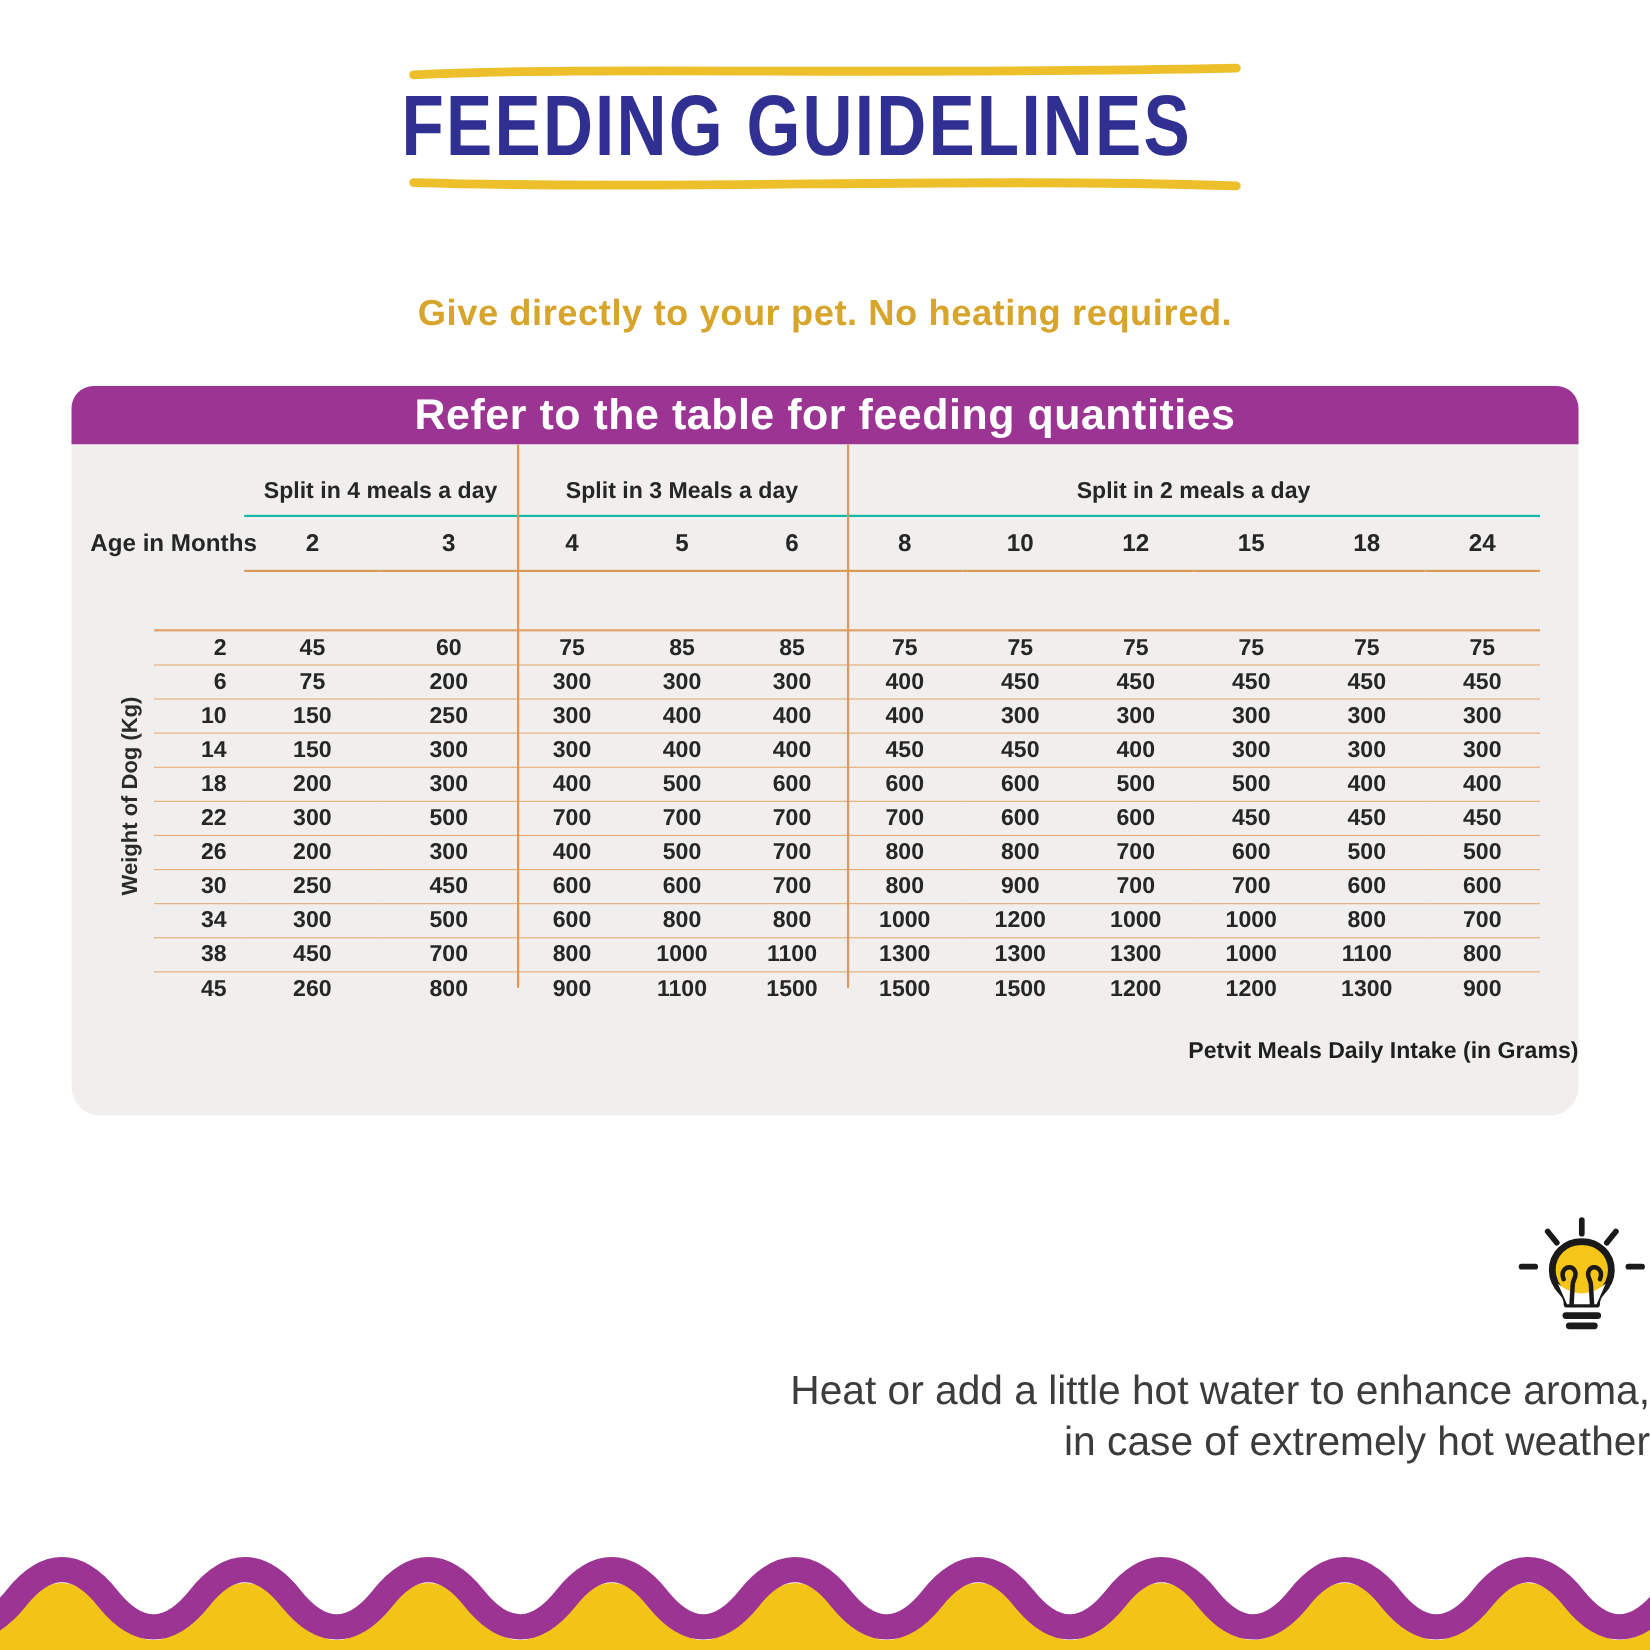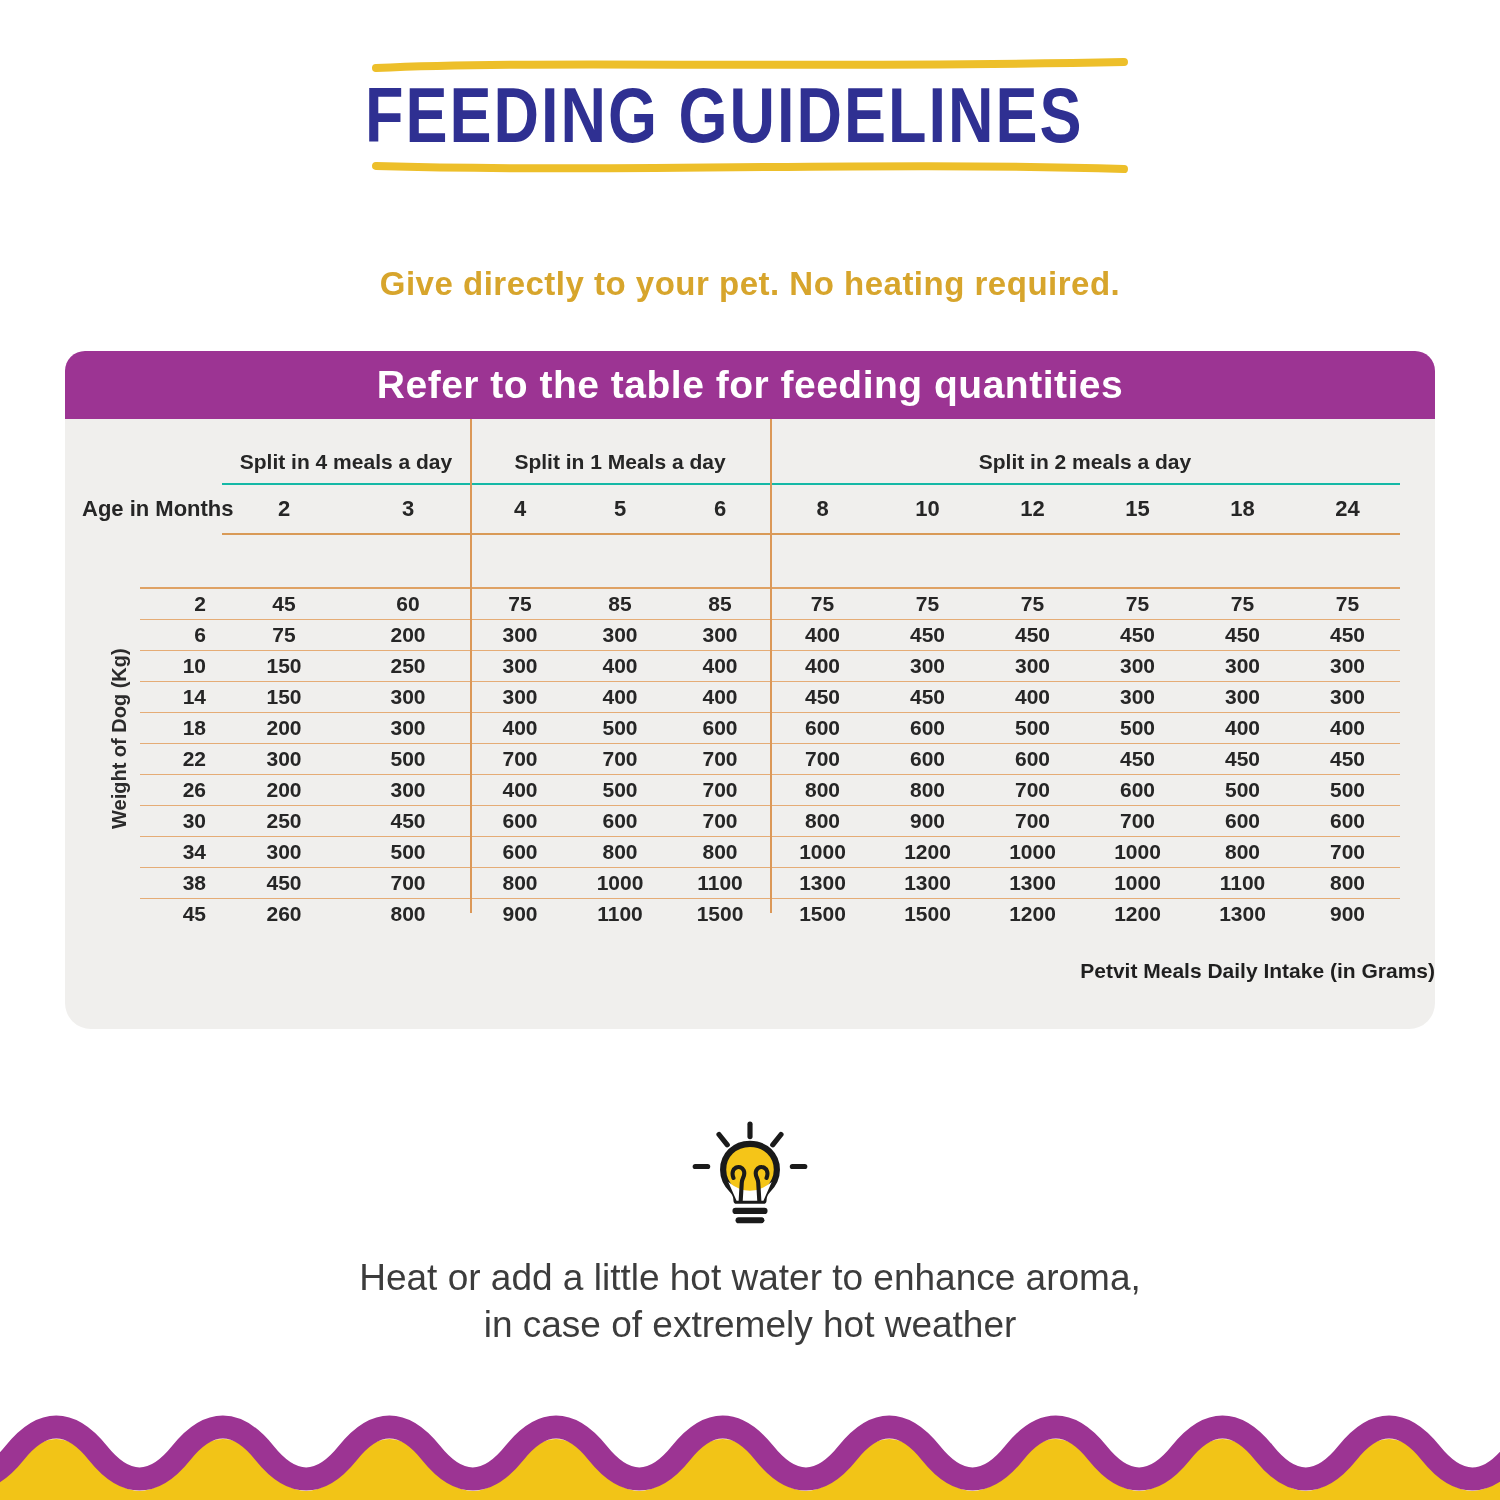--- a/index.html
+++ b/index.html
@@ -18,21 +18,21 @@
   }
   .page-title .stretch{display:inline-block;transform:scaleY(1.24);}
   
   .subtitle{
     margin-top:88px;text-align:center;
     font-size:33px;font-weight:700;color:#D7A52C;letter-spacing:0.5px;
   }
   
   .table-card{width:1370px;margin:48px auto 0;}
   .card-header{
-    height:68px;background:#9C3493;border-radius:20px 20px 0 0;
+    height:53px;background:#9C3493;border-radius:20px 20px 0 0;
     display:flex;align-items:center;justify-content:center;
     color:#ffffff;font-size:39px;font-weight:700;letter-spacing:0.5px;
   }
   .card-body{
     background:#F0EFED;border-radius:0 0 26px 26px;
     position:relative;padding-bottom:46px;
   }
   .vdiv{position:absolute;top:0;width:2px;height:494px;background:#DB9858;}
   .vdiv.d1{left:405px}
   .vdiv.d2{left:705px}
@@ -58,21 +58,21 @@
     font-size:22px;font-weight:600;white-space:nowrap;
     transform:translateX(-58px);
   }
   .age{height:48px;line-height:48px;text-align:center;font-size:22px;border-bottom:2px solid #D99A57;}
   .gap{height:52px;grid-column:1 / -1;border-bottom:2px solid #DFA265;}
   .w{height:30px;line-height:30px;text-align:right;padding-right:16px;border-bottom:1.5px solid #E5AC76;}
   .v{height:30px;line-height:30px;text-align:center;border-bottom:1.5px solid #E5AC76;}
   .last{border-bottom:none;}
   .caption{margin-top:30px;text-align:right;font-size:21px;font-weight:700;color:#1f1f1f;}
   
-  .tip{margin-top:90px;text-align:center;}
+  .tip{margin-top:90px;text-align:right;}
   .bulb{width:124px;height:124px;display:inline-block;}
   .tip-text{margin-top:8px;font-size:37px;font-weight:400;color:#3c3c3c;line-height:1.26;}
   
   .wave{position:absolute;left:0;bottom:0;width:1500px;height:115px;display:block;}
 </style>
 </head>
 <body>
 
 <div class="title-block">
   <svg class="squiggle" viewBox="0 0 760 18" aria-hidden="true">
@@ -88,21 +88,21 @@
 
 <section class="table-card">
   <div class="card-header">Refer to the table for feeding quantities</div>
   <div class="card-body">
     <div class="vdiv d1"></div>
     <div class="vdiv d2"></div>
     <div class="rot-label">Weight of Dog (Kg)</div>
     <div class="grid">
         <div class="cell spacer"></div>
         <div class="cell group-label" style="grid-column: span 2;">Split in 4 meals a day</div>
-        <div class="cell group-label" style="grid-column: span 3;">Split in 1 Meals a day</div>
+        <div class="cell group-label" style="grid-column: span 3;">Split in 3 Meals a day</div>
         <div class="cell group-label" style="grid-column: span 6; text-align: right;">Split in 2 meals a day</div>
         <div class="cell age-label">Age in Months</div>
         <div class="cell age">2</div>
         <div class="cell age">3</div>
         <div class="cell age">4</div>
         <div class="cell age">5</div>
         <div class="cell age">6</div>
         <div class="cell age">8</div>
         <div class="cell age">10</div>
         <div class="cell age">12</div>

